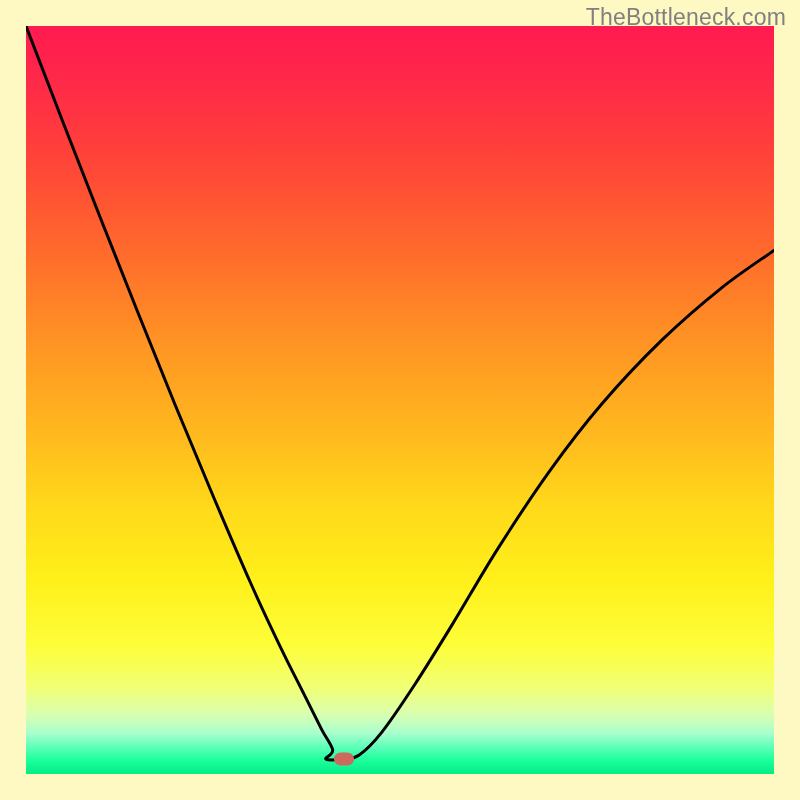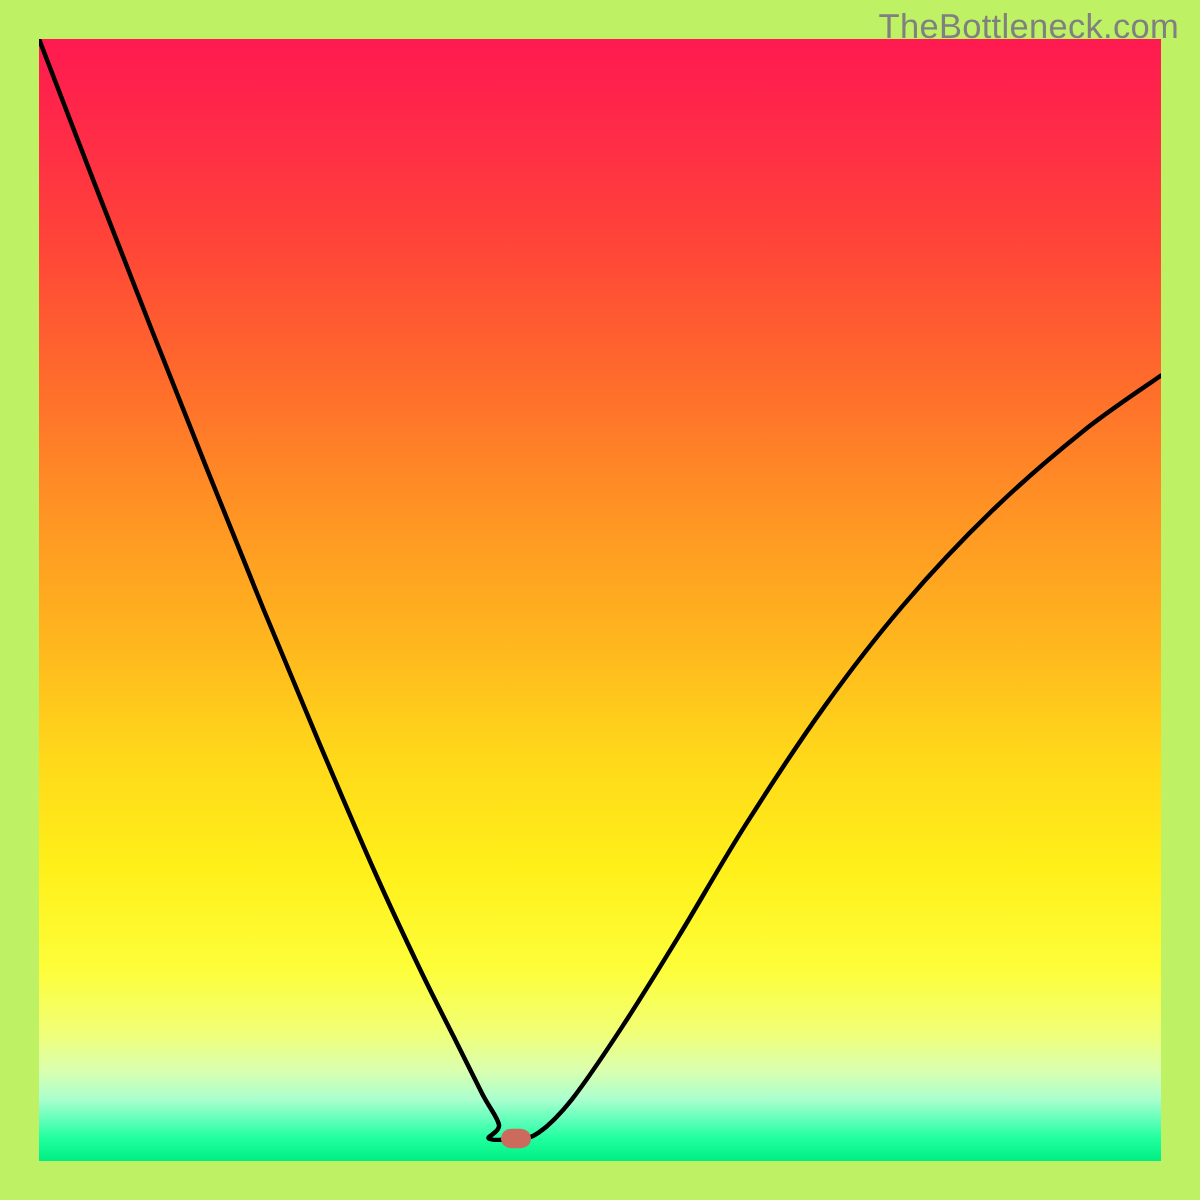--- a/index.html
+++ b/index.html
@@ -10,21 +10,21 @@
     background: #000;
     overflow: hidden;
     font-family: Arial, Helvetica, sans-serif;
   }
   .frame {
     position: absolute;
     left: 0;
     top: 0;
     width: 800px;
     height: 800px;
-    background: #bef264;
+    background: #fef9c3;
   }
   .plot {
     position: absolute;
     left: 26px;
     top: 26px;
     width: 748px;
     height: 748px;
     overflow: hidden;
   }
   .gradient {

